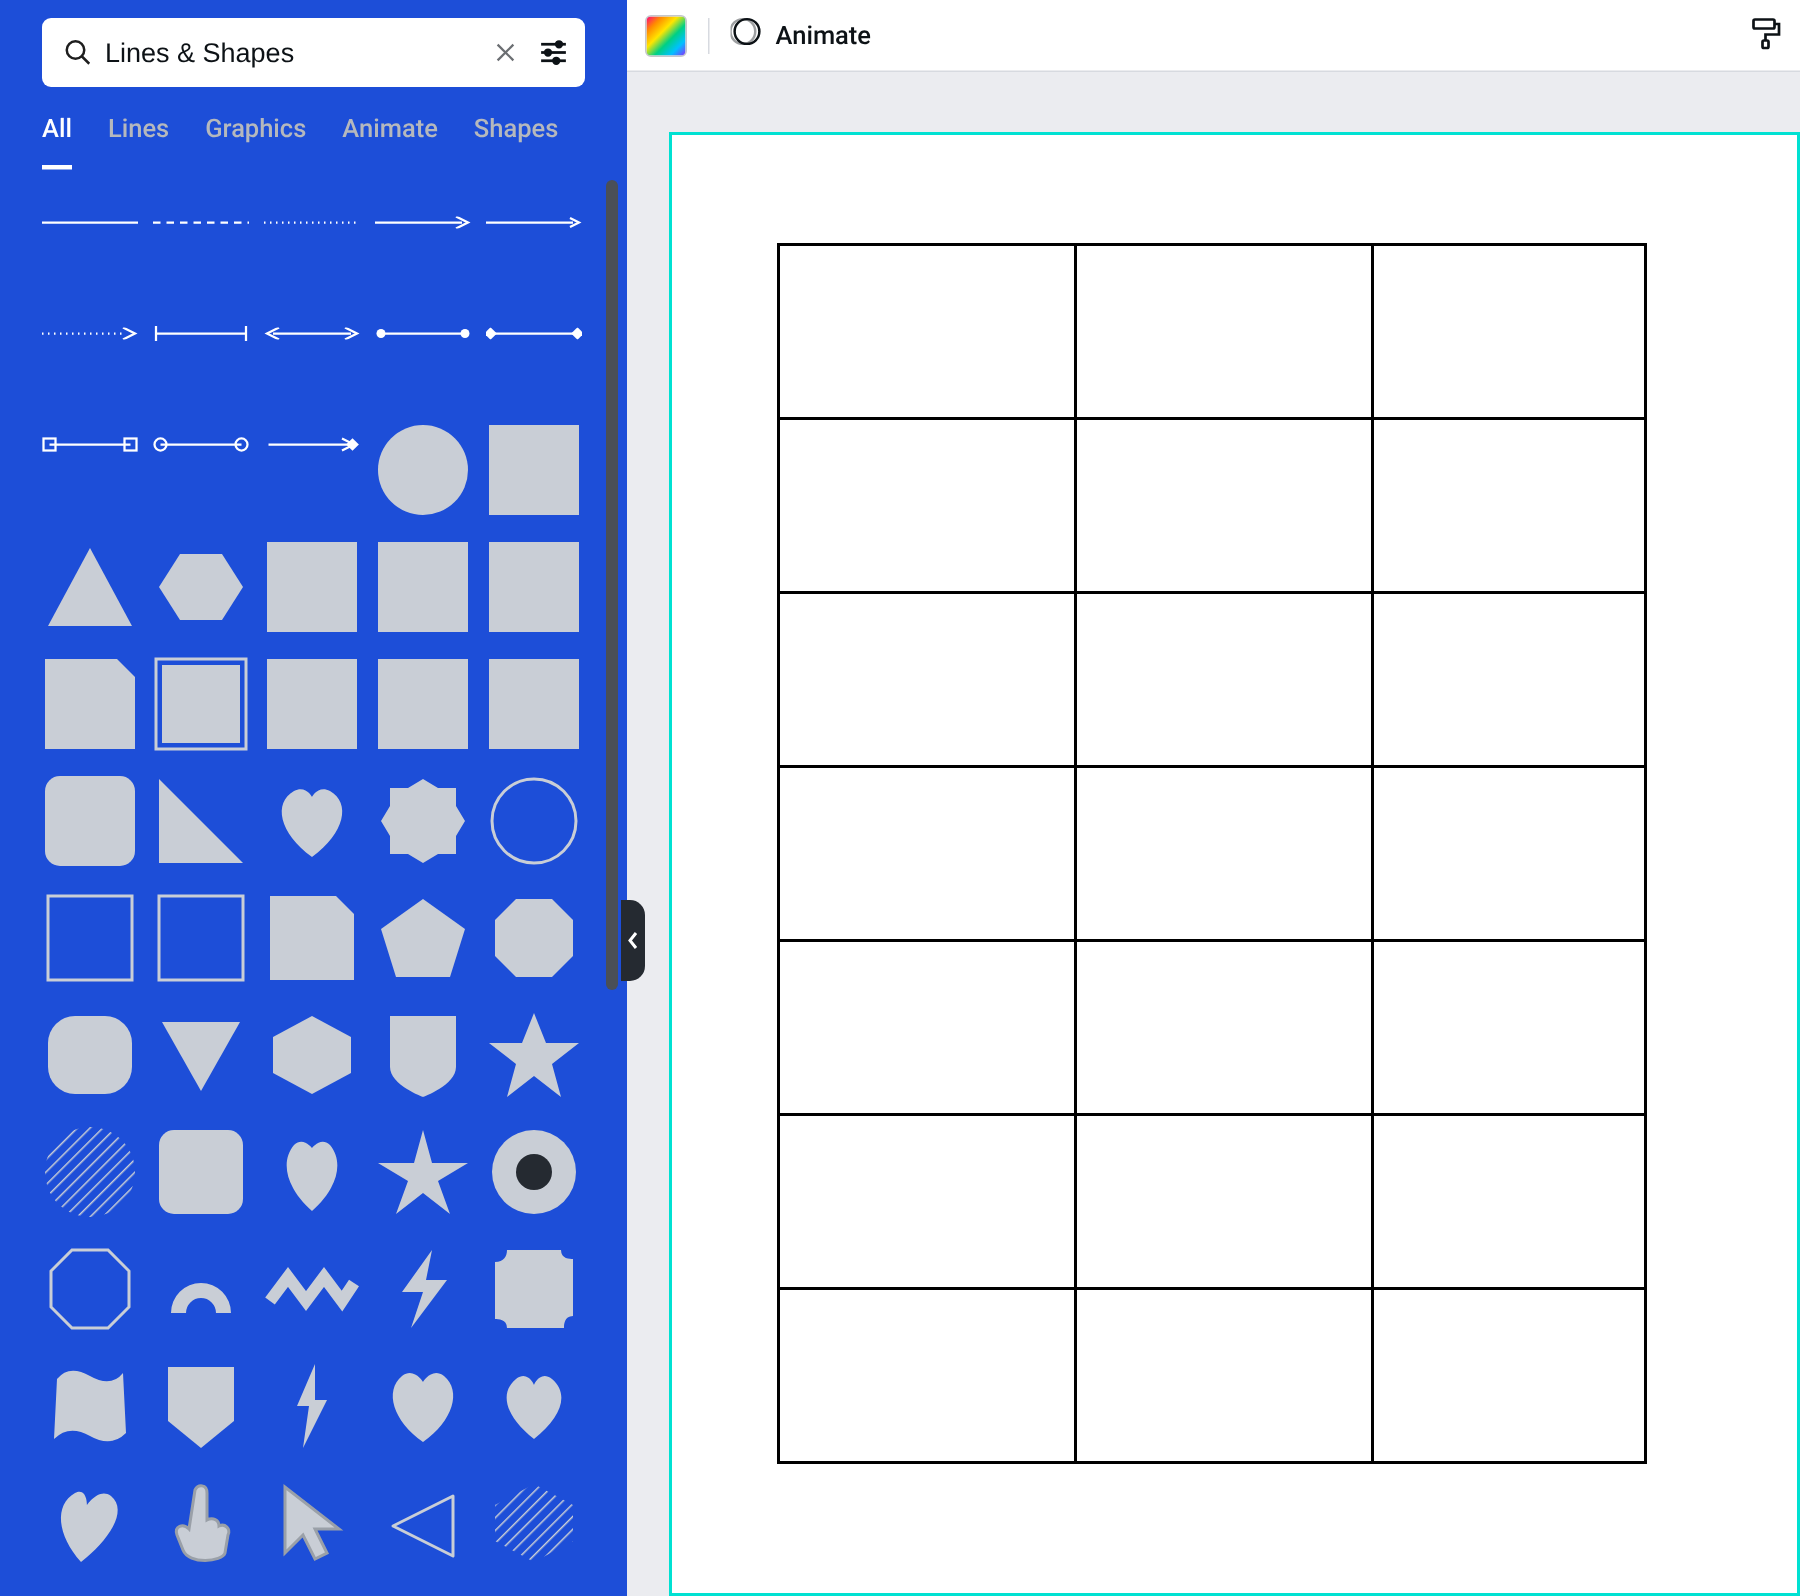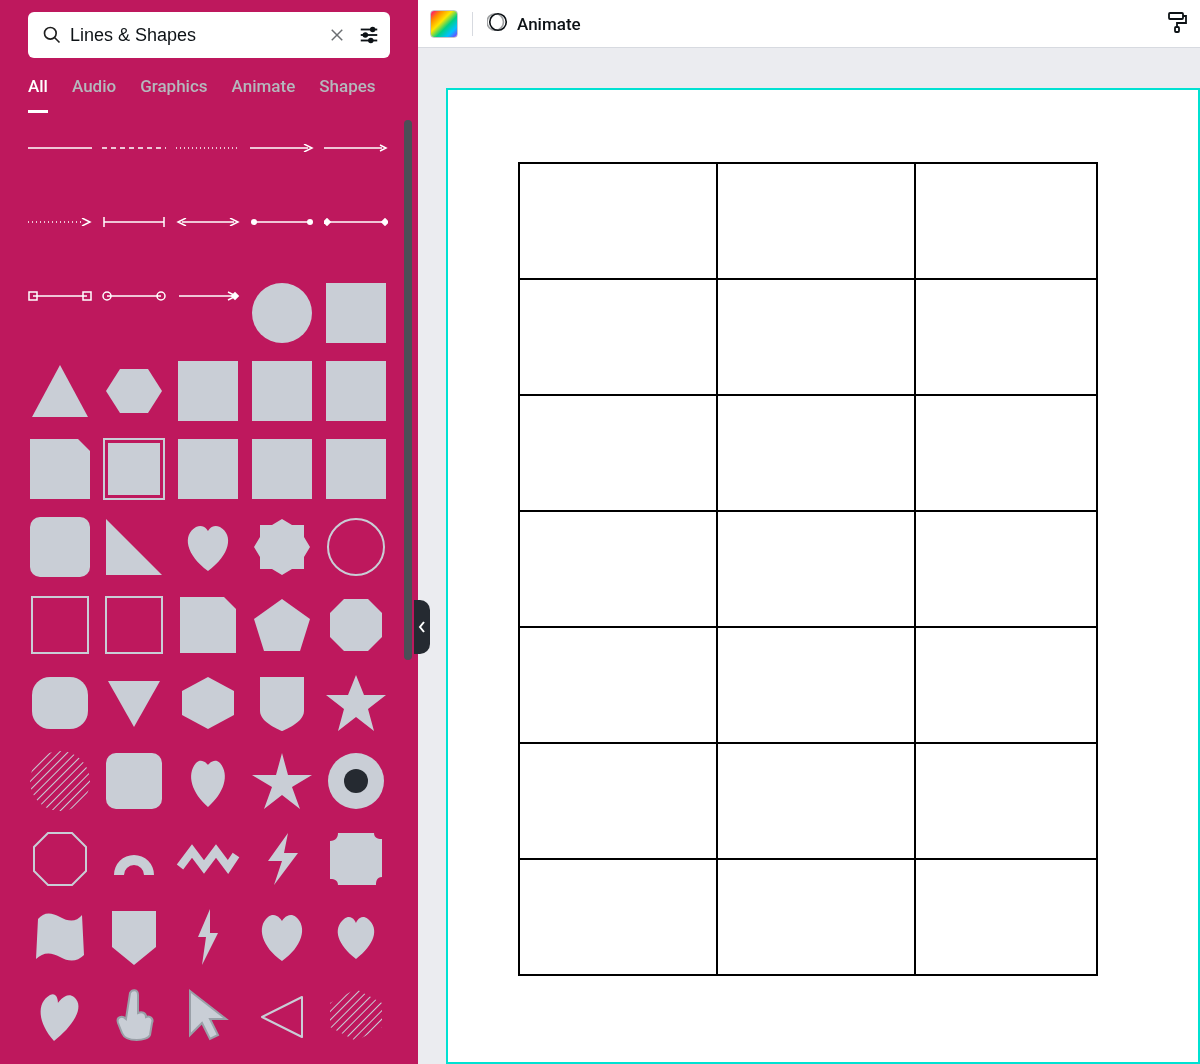--- a/index.html
+++ b/index.html
@@ -7,21 +7,21 @@
     font-family: -apple-system, BlinkMacSystemFont, "Segoe UI", Roboto, sans-serif;
     width: 1200px;
     height: 1064px;
     overflow: hidden;
     background: #ebecf0;
     display: flex;
   }
   .sidebar {
     width: 418px;
     height: 1064px;
-    background: #be185d;
+    background: #1d4ed8;
     display: flex;
     flex-direction: column;
     position: relative;
   }
   .search-bar {
     margin: 12px 28px 0 28px;
     background: #fff;
     border-radius: 6px;
     height: 46px;
     display: flex;
@@ -181,21 +181,21 @@
         <circle cx="16" cy="6" r="2" fill="#0d1216"></circle>
         <line x1="3" y1="12" x2="21" y2="12"></line>
         <circle cx="8" cy="12" r="2" fill="#0d1216"></circle>
         <line x1="3" y1="18" x2="21" y2="18"></line>
         <circle cx="14" cy="18" r="2" fill="#0d1216"></circle>
       </svg>
   </div>
 
   <div class="tabs">
     <div class="tab active">All</div>
-    <div class="tab">Audio</div>
+    <div class="tab">Lines</div>
     <div class="tab">Graphics</div>
     <div class="tab">Animate</div>
     <div class="tab">Shapes</div>
   </div>
 
   <div class="results">
 
     <div class="row">
       <div class="cell line-cell">
           <svg width="64" height="6">

